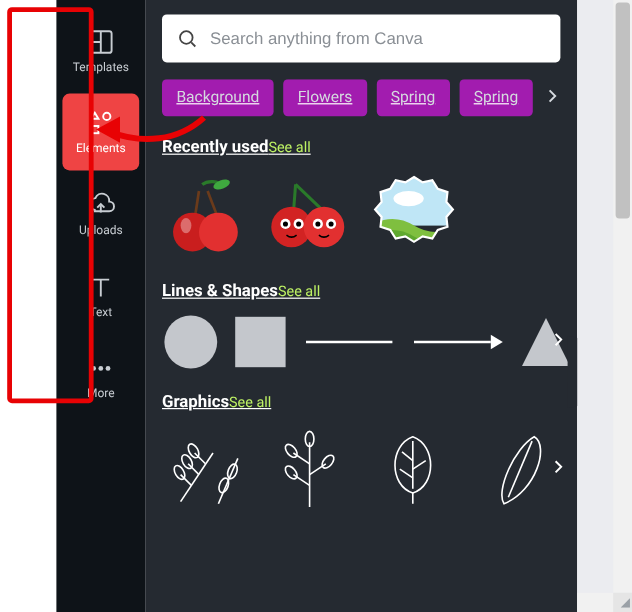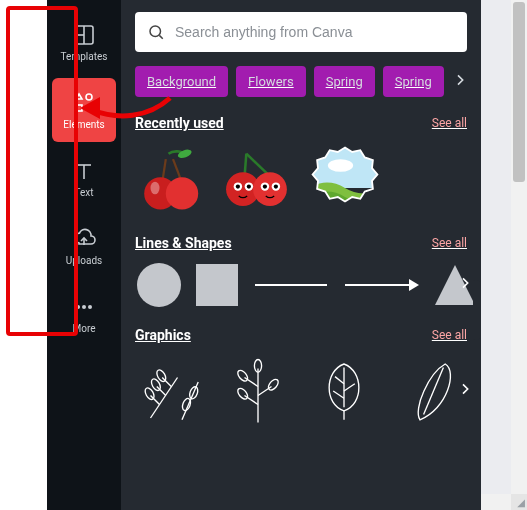--- a/index.html
+++ b/index.html
@@ -11,23 +11,23 @@
   .sidebar-item .icon { width: 24px; height: 24px; margin-bottom: 4px; }
   .panel { width: 360px; background: #252a31; padding: 12px 14px; color: #fff; display: flex; flex-direction: column; position: relative; text-decoration: underline; }
   .search-box { background: #fff; border-radius: 4px; height: 40px; display: flex; align-items: center; padding: 0 12px; margin-bottom: 14px; }
   .search-box svg { width: 18px; height: 18px; color: #444; flex-shrink: 0; }
   .search-box input { border: none; outline: none; flex: 1; font-size: 14px; color: #333; margin-left: 10px; background: transparent; }
   .search-box input::placeholder { color: #8a8f95; }
   .chips { display: flex; align-items: center; gap: 8px; margin-bottom: 18px; overflow: hidden; }
   .chip { background: #a21caf; color: #d5dadf; font-size: 13px; padding: 8px 12px; border-radius: 4px; white-space: nowrap; cursor: pointer; flex-shrink: 0; }
   .chip-arrow { color: #d5dadf; cursor: pointer; flex-shrink: 0; }
   .section { margin-bottom: 18px; }
-  .section-header { display: flex; justify-content: space-between; align-items: center; margin-bottom: 10px; }
+  .section-header { display: flex; align-items: center; margin-bottom: 10px; }
   .section-title { font-weight: 700; font-size: 14px; color: #fff; }
-  .see-all { font-size: 12px; color: #fca5a5; cursor: pointer; }
+  .see-all { font-size: 12px; color: #bef264; cursor: pointer; }
   .grid { display: flex; gap: 10px; align-items: center; position: relative; }
   .thumb { width: 76px; height: 76px; display: flex; align-items: center; justify-content: center; cursor: pointer; border-radius: 4px; }
   .row-arrow { position: absolute; right: -6px; top: 50%; transform: translateY(-50%); color: #fff; cursor: pointer; z-index: 2; }
   .highlight-box { position: absolute; border: 4px solid #e80204; border-radius: 4px; pointer-events: none; z-index: 10; }
   .arrow-annotation { position: absolute; z-index: 11; pointer-events: none; }
   .canvas-area { flex: 1; background: #ebecf0; position: relative; }
   .panel-toggle { position: absolute; right: -14px; top: 280px; width: 22px; height: 60px; background: #252a31; border-radius: 0 30px 30px 0; display: flex; align-items: center; justify-content: center; cursor: pointer; }
   .scroll-track-v { position: absolute; right: 0; top: 0; bottom: 16px; width: 16px; background: #f1f1f1; }
   .scroll-track-v::before { content:""; position:absolute; right:2px; top:2px; width:12px; height:180px; background:#c1c1c1; border-radius:3px; }
   .scroll-track-h { position: absolute; left: 0; right: 16px; bottom: 0; height: 16px; background: #f1f1f1; }
@@ -57,35 +57,35 @@
             <circle cx="17" cy="6" r="3"></circle>
             <rect x="4" y="14" width="6" height="6"></rect>
             <path d="M14 17l3-3 3 3-3 3-3-3z"></path>
         </svg>
       </span>
       <span>Elements</span>
     </div>
     <div class="sidebar-item">
       <span class="icon">
         <svg viewBox="0 0 24 24" fill="none" stroke="currentColor" stroke-width="1.6">
-            <path d="M5 6h14"></path>
-            <path d="M12 6v14"></path>
-          </svg>
-      </span>
-      <span>Text</span>
-    </div>
-    <div class="sidebar-item">
-      <span class="icon">
-        <svg viewBox="0 0 24 24" fill="none" stroke="currentColor" stroke-width="1.6">
             <path d="M7 16a5 5 0 0 1 .5-9.9A6 6 0 0 1 19 9a4 4 0 0 1 0 8H7z"></path>
             <path d="M12 12v6"></path>
             <path d="M9 14l3-3 3 3"></path>
           </svg>
       </span>
       <span>Uploads</span>
+    </div>
+    <div class="sidebar-item">
+      <span class="icon">
+        <svg viewBox="0 0 24 24" fill="none" stroke="currentColor" stroke-width="1.6">
+            <path d="M5 6h14"></path>
+            <path d="M12 6v14"></path>
+          </svg>
+      </span>
+      <span>Text</span>
     </div>
     <div class="sidebar-item">
       <span class="icon">
         <svg viewBox="0 0 24 24" fill="currentColor">
             <circle cx="6" cy="12" r="2"></circle>
             <circle cx="12" cy="12" r="2"></circle>
             <circle cx="18" cy="12" r="2"></circle>
           </svg>
       </span>
       <span>More</span>

